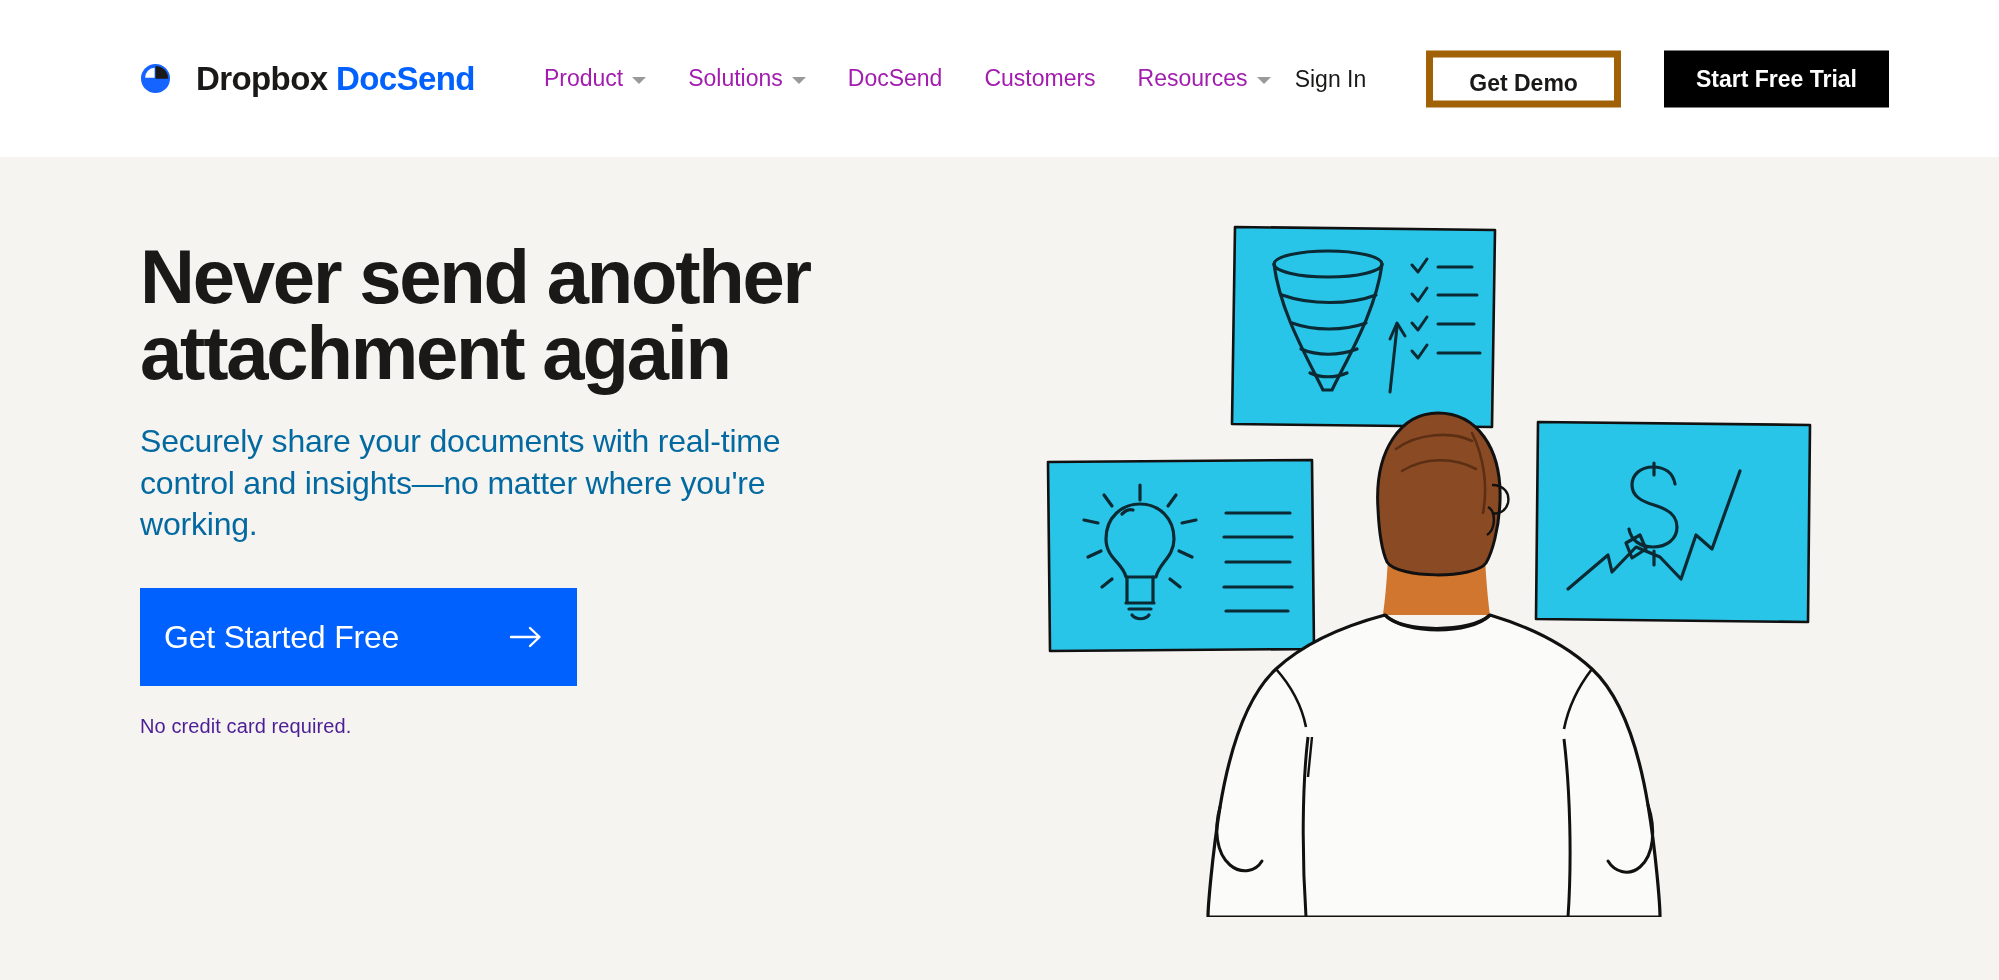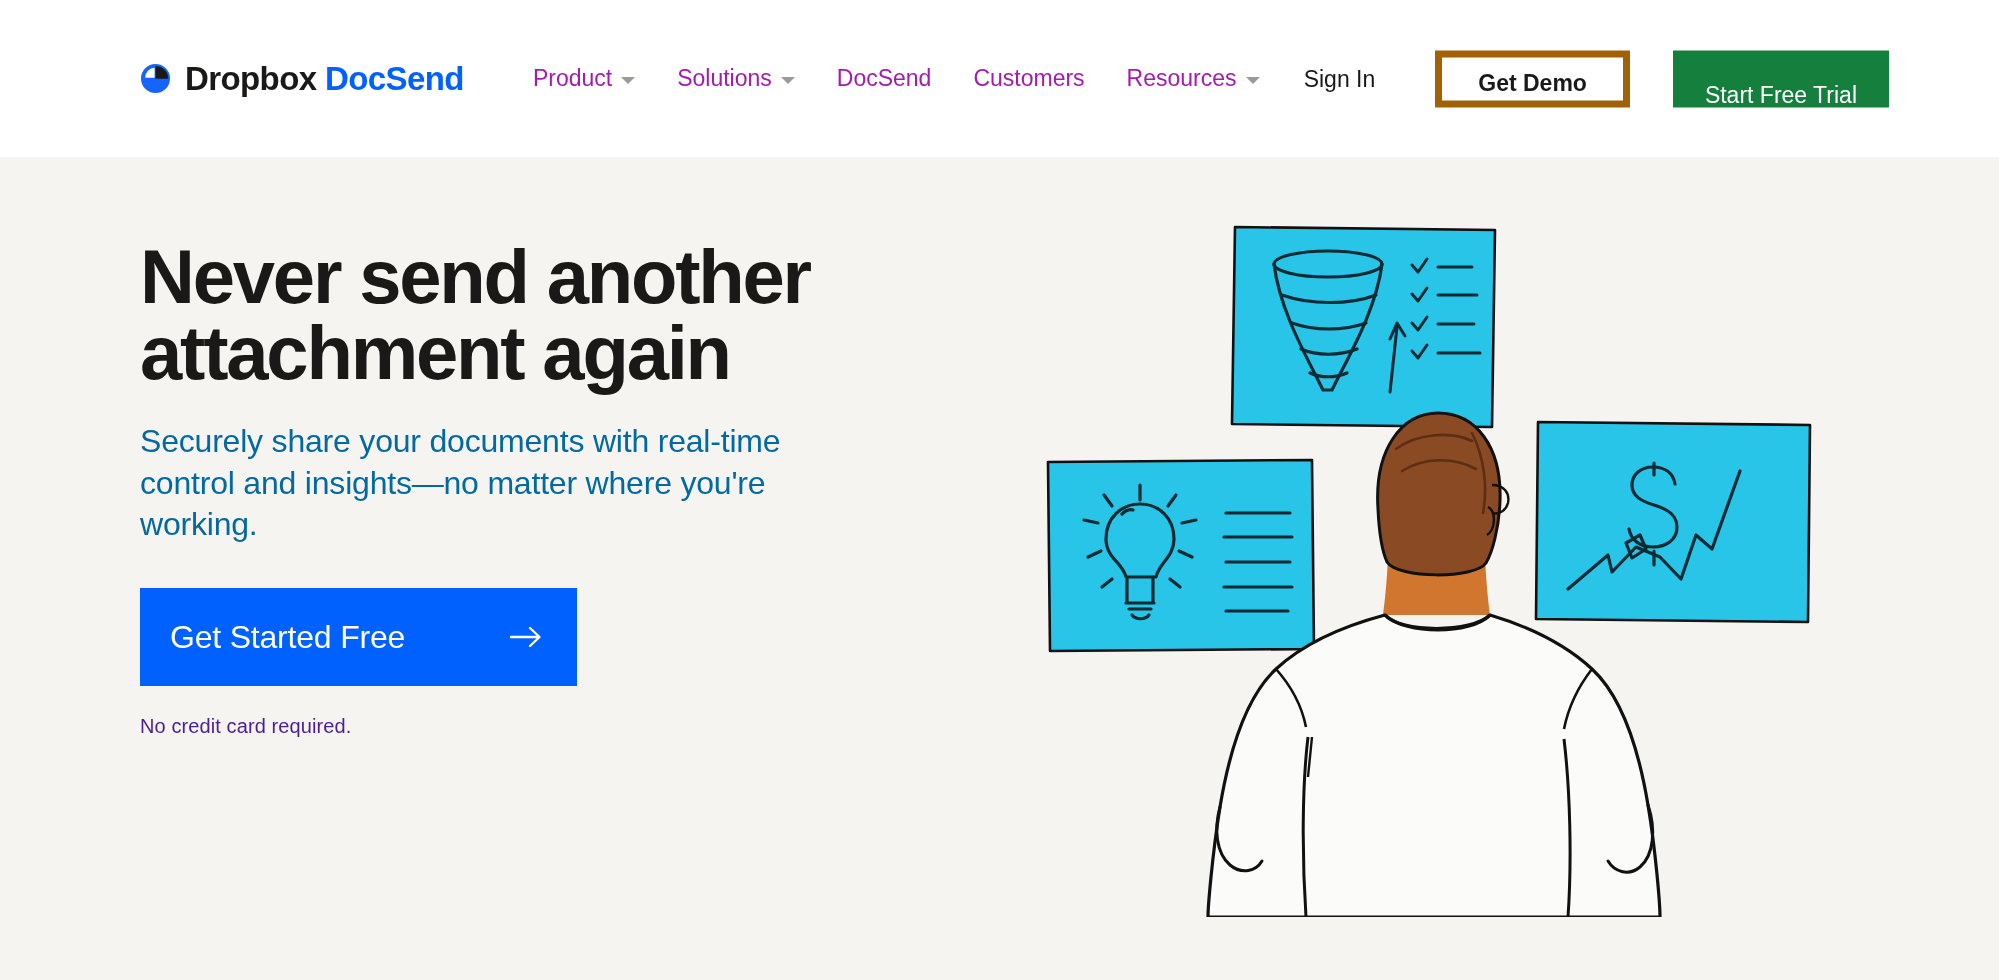--- a/index.html
+++ b/index.html
@@ -22,21 +22,21 @@
     background: #ffffff;
     display: flex;
     align-items: center;
     padding: 0 0 0 140px;
     position: relative;
   }
 
   .brand {
     display: flex;
     align-items: center;
-    gap: 14px;
+    gap: 25px;
     margin-right: 48px;
     text-decoration: none;
     justify-content: space-between;
   }
 
   .brand-logo {
     width: 31px;
     height: 31px;
     display: block;
     flex: 0 0 auto;
@@ -112,26 +112,26 @@
     height: 57px;
     line-height: 51px;
     cursor: pointer;
     margin-left: 22px;
     white-space: nowrap;
   }
 
   .btn-trial {
     font-family: inherit;
     font-size: 23px;
-    font-weight: normal;
+    font-weight: bold;
     color: #ffffff;
-    background: #15803d;
+    background: #000000;
     border: none;
     border-radius: 0;
-    padding: 16px 32px;
+    padding: 0 32px;
     height: 57px;
     line-height: 57px;
     cursor: pointer;
     margin-left: 27px;
     white-space: nowrap;
   }
 
   
   .hero {
     height: 823px;
@@ -166,21 +166,21 @@
   .hero-cta {
     margin-top: 42px;
     display: inline-flex;
     align-items: center;
     justify-content: space-between;
     width: 437px;
     height: 98px;
     background: #0061ff;
     border: none;
     border-radius: 0;
-    padding: 0 34px 0 30px;
+    padding: 0 34px 0 24px;
     cursor: pointer;
     font-family: inherit;
   }
 
   .hero-cta-label {
     font-size: 32px;
     color: #ffffff;
     letter-spacing: -0.2px;
     line-height: 1;
   }

